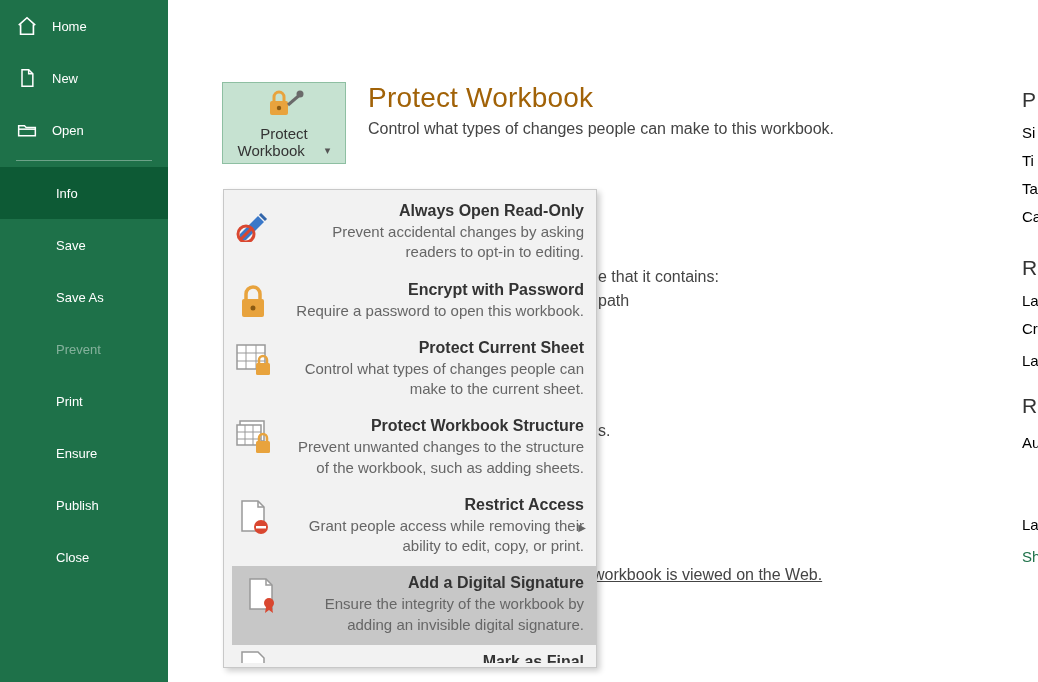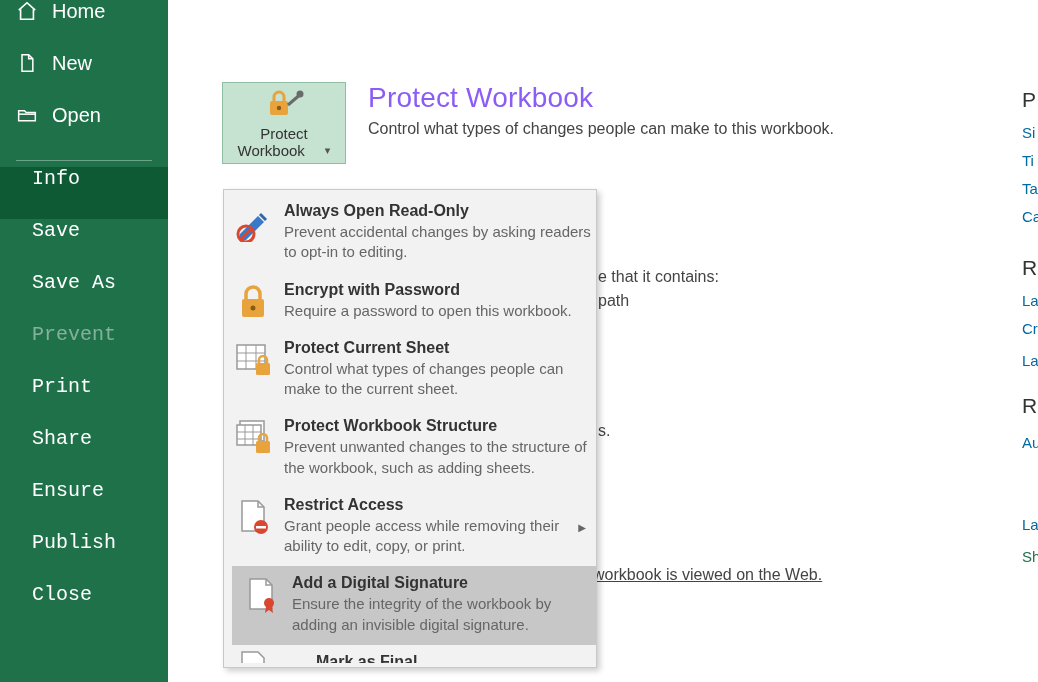--- a/index.html
+++ b/index.html
@@ -16,33 +16,34 @@
   .sidebar {
     position: absolute;
     left: 0; top: 0;
     width: 168px;
     height: 682px;
     background: #1e7149;
     color: #fff;
   }
   .sidebar-item {
     display: flex;
+    align-items: center;
     height: 52px;
     padding-left: 16px;
     gap: 14px;
     cursor: pointer;
-    font-size: 20px;
+    font-size: 13px;
   }
   .sidebar-item .icon { width: 22px; height: 22px; display:flex; align-items:center; justify-content:center; }
   .sidebar-divider {
     height: 1px;
     background: rgba(255,255,255,0.35);
     margin: 4px 16px 6px 16px;
   }
-  .sidebar-item.noicon { padding-left: 32px; gap:0;font-family:Liberation Mono, monospace; }
+  .sidebar-item.noicon { padding-left: 56px; gap:0; }
   .sidebar-item.active { background: #0d5a35; }
   .sidebar-item.disabled { color: rgba(255,255,255,0.45); }
 
   .main {
     position: absolute;
     left: 168px; top: 0;
     width: 870px;
     height: 682px;
     padding: 0 0 0 54px;
   }
@@ -60,57 +61,58 @@
     text-align:center;
     font-size: 15px;
     color:#333;
     cursor:pointer;
   }
   .tile .tile-icon { width:40px; height:32px; margin-bottom:6px; position:relative; }
   .tile .tile-label-row { display:flex; align-items:center; gap:20px; }
   .tile .caret { font-size:11px; color:#555; }
 
   .section-text { margin-left: 22px; }
-  .section-title { font-size: 28px; font-weight: 400; color:#8b5cf6; margin-bottom:6px; letter-spacing:0.2px; }
+  .section-title { font-size: 28px; font-weight: 400; color:#a16207; margin-bottom:6px; letter-spacing:0.2px; }
   .section-sub { font-size: 16px; color:#444; }
 
   .bg-line { position:absolute; font-size:16px; color:#444; white-space:nowrap; }
 
   .menu {
     position:absolute;
     left: 223px; top: 189px;
     width: 374px;
     background:#f2f2f2;
     border:1px solid #c8c8c8;
     box-shadow: 3px 3px 6px rgba(0,0,0,0.2);
     padding: 4px 0;
   }
   .menu-item {
     display:flex;
     align-items:flex-start;
-    padding: 8px 4px 10px 10px;
+    padding: 8px 12px 10px 10px;
     gap: 12px;
     cursor:pointer;
     position:relative;
+    text-align:right;
   }
   .menu-item.hovered { background:#c7c7c7;margin-left:8px; }
   .menu-item .mi-icon { width:38px; height:38px; flex-shrink:0; margin-top:2px; }
   .menu-item .mi-text { flex:1; }
   .menu-item .mi-title { font-size:16px; font-weight:600; color:#333; margin-bottom:2px; }
   .menu-item .mi-desc { font-size:15px; color:#666; line-height:1.35; }
   .menu-item .submenu-arrow { position:absolute; right:10px; top:50%; transform:translateY(-50%); font-size:10px; color:#666; }
 
   .right-panel {
     position:absolute;
     right: 0; top: 0;
     width: 16px;
     height: 682px;
     overflow:hidden;
   }
-  .rp-line { font-size:15px; color:#0369a1; white-space:nowrap; position:absolute; left:0; }
+  .rp-line { font-size:15px; color:#000000; white-space:nowrap; position:absolute; left:0; }
   .rp-heading { font-size:21px; color:#333; }
   .rp-green { color:#1e7149; }
 </style>
 </head>
 <body>
 
 <div class="sidebar">
   <div class="sidebar-item">
     <span class="icon">
       <svg viewBox="0 0 24 24" width="22" height="22" fill="none" stroke="#fff" stroke-width="1.8">
@@ -146,23 +148,20 @@
     <span>Save</span>
   </div>
   <div class="sidebar-item noicon">
     <span>Save As</span>
   </div>
   <div class="sidebar-item noicon disabled">
     <span>Prevent</span>
   </div>
   <div class="sidebar-item noicon">
     <span>Print</span>
-  </div>
-  <div class="sidebar-item noicon">
-    <span>Share</span>
   </div>
   <div class="sidebar-item noicon">
     <span>Ensure</span>
   </div>
   <div class="sidebar-item noicon">
     <span>Publish</span>
   </div>
   <div class="sidebar-item noicon">
     <span>Close</span>
   </div>

